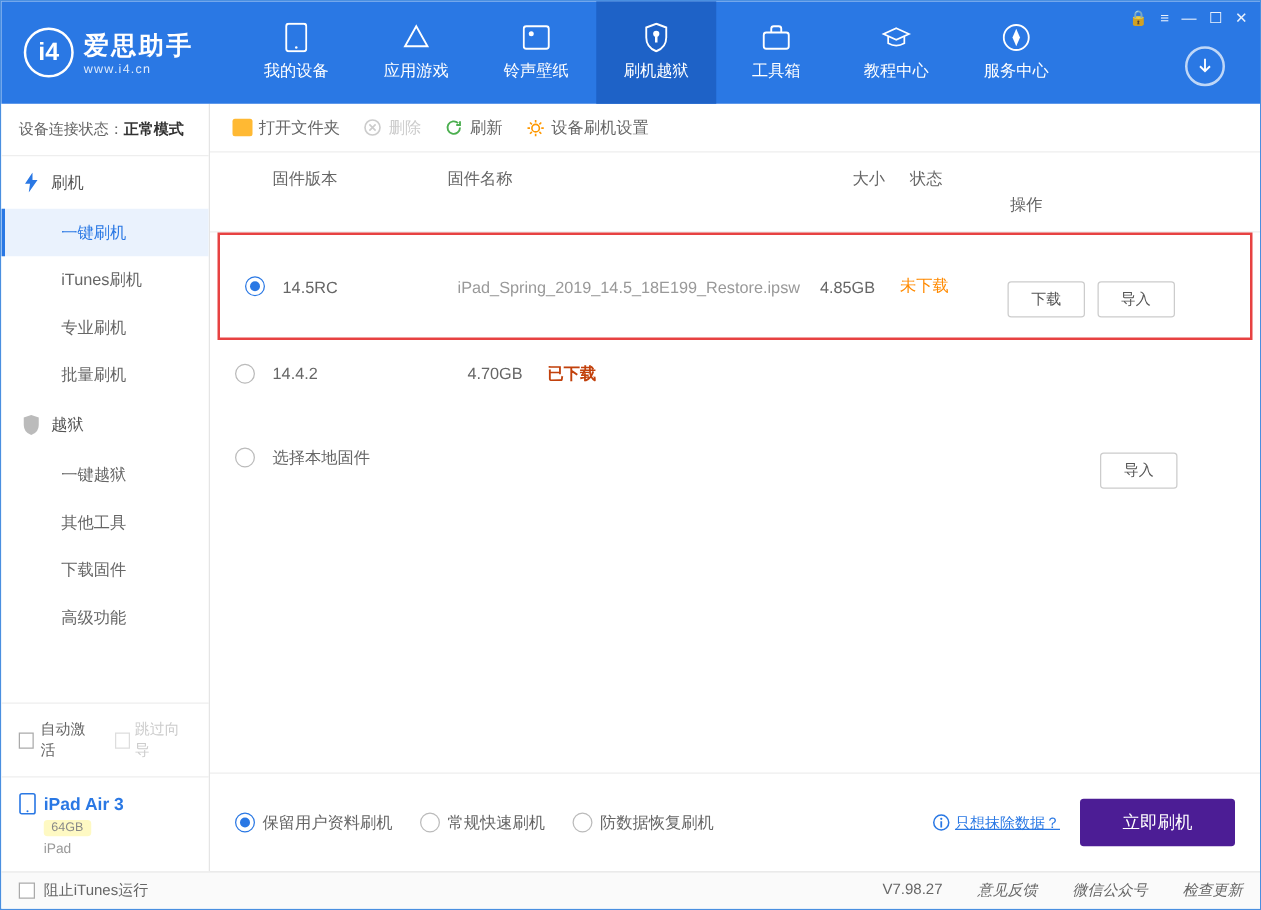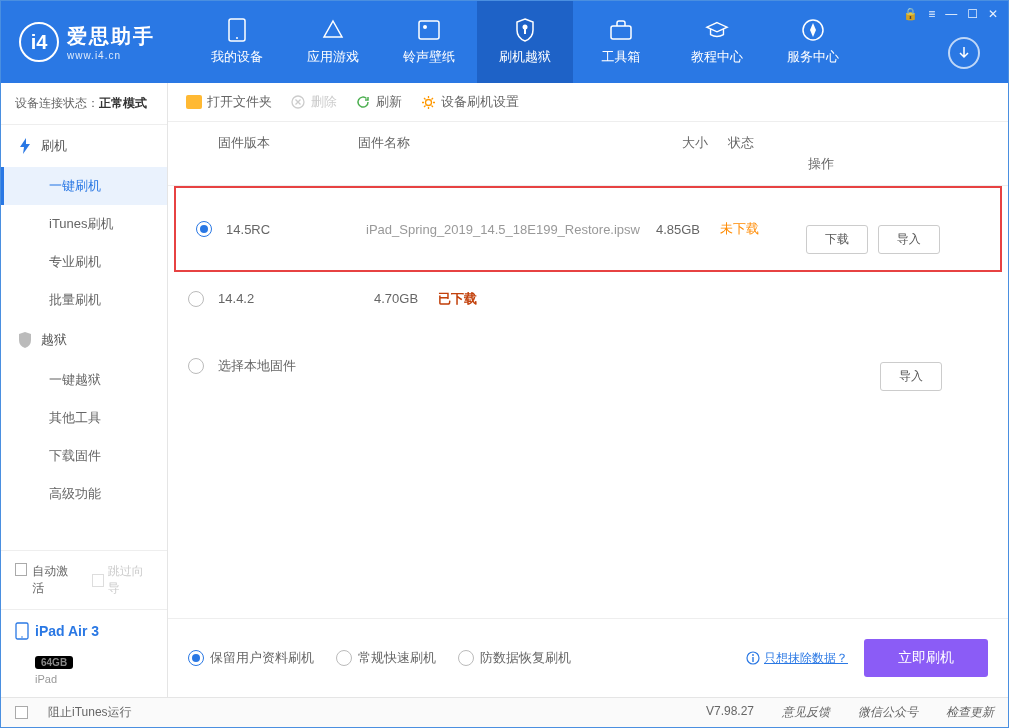--- a/index.html
+++ b/index.html
@@ -29,21 +29,21 @@
 .side-group .sg-icon { width: 16px; height: 16px; display: flex; align-items: center; justify-content: center; color: #2a78e4; }
 .side-group.muted .sg-icon { color: #aaa; }
 .side-sub { padding: 10px 16px 10px 48px; font-size: 13px; color: #666; cursor: pointer; }
 .side-sub.active { background: #eaf2fd; color: #2a78e4; border-left: 3px solid #2a78e4; padding-left: 45px; }
 .sidebar-bottom { border-top: 1px solid #eee; padding: 12px 14px; font-size: 12px; }
 .auto-activate { display: flex; align-items: center; gap: 14px; color: #666; }
 .checkbox { width: 13px; height: 13px; border: 1px solid #aaa; background: #fff; display: inline-block; cursor: pointer; }
 .skip-guide { color: #ccc; display: flex; align-items: center; gap: 4px; }
 .device-info { padding: 12px 14px; display: flex; flex-direction: column; gap: 4px; }
 .device-name { color: #2a78e4; font-size: 14px; font-weight: bold; display: flex; align-items: center; gap: 6px; }
-.device-badge { background: #000000; color: #888; font-size: 10px; padding: 1px 6px; border-radius: 3px; font-weight: bold; margin-top: 12px; }
+.device-badge { background: #fef9c3; color: #888; font-size: 10px; padding: 1px 6px; border-radius: 3px; font-weight: normal; }
 .device-type { color: #999; font-size: 11px; margin-left: 20px; }
 
 
 .content { flex: 1; display: flex; flex-direction: column; }
 .toolbar { padding: 10px 18px; display: flex; align-items: center; gap: 18px; font-size: 13px; border-bottom: 1px solid #eee; }
 .tb-item { display: flex; align-items: center; gap: 5px; cursor: pointer; color: #666; }
 .tb-item.disabled { color: #ccc; }
 .tb-icon { width: 16px; height: 16px; display: flex; align-items: center; justify-content: center; }
 .folder-icon { width: 16px; height: 14px; background: #ffb933; border-radius: 2px; }
 
@@ -62,25 +62,25 @@
 .radio.checked::after { content: ""; width: 8px; height: 8px; background: #2a78e4; border-radius: 50%; }
 .fw-name { color: #999; }
 .status-orange { color: #ff8a00; }
 .status-green { color: #c2410c; font-weight: bold; }
 .btn-sm { border: 1px solid #ccc; background: #fff; padding: 5px 18px; font-size: 12px; border-radius: 3px; cursor: pointer; color: #555; margin-left: 6px; }
 
 .flash-options { padding: 20px; border-top: 1px solid #eee; margin-top: auto; display: flex; align-items: center; gap: 22px; font-size: 13px; }
 .opt { display: flex; align-items: center; gap: 6px; color: #666; cursor: pointer; }
 .flash-right { margin-left: auto; display: flex; align-items: center; gap: 16px; }
 .link-erase { color: #2a78e4; text-decoration: underline; font-size: 12px; display: flex; align-items: center; gap: 4px; cursor: pointer; }
-.btn-primary { background: #8b5cf6; color: #fff; border: none; padding: 10px 34px; font-size: 14px; border-radius: 3px; cursor: pointer; font-family: Liberation Serif, serif; }
+.btn-primary { background: #4c1d95; color: #fff; border: none; padding: 10px 34px; font-size: 14px; border-radius: 3px; cursor: pointer; font-family: Liberation Serif, serif; }
 
 
 .footer { height: 30px; border-top: 1px solid #e5e5e5; display: flex; align-items: center; padding: 0 14px; font-size: 12px; color: #666; gap: 16px; background: #fafafa; }
-.footer-left { display: flex; align-items: center; gap: 20px; }
+.footer-left { display: flex; align-items: center; gap: 7px; }
 .footer-right { margin-left: auto; display: flex; gap: 28px; }
 .footer-item { cursor: pointer; font-style: italic; }
 svg { display: block; }
 </style>
 </head>
 <body>
 
 <div class="header">
   <div class="logo-area">
     <div class="logo-icon">i4</div>
@@ -197,21 +197,21 @@
         <span>越狱</span>
       </div>
       <div class="side-sub">一键越狱</div>
 
       <div class="side-sub">其他工具</div>
       <div class="side-sub">下载固件</div>
       <div class="side-sub">高级功能</div>
     </div>
 
     <div class="sidebar-bottom auto-activate">
-      <label style="display:flex;gap:5px;cursor:pointer">
+      <label style="display:flex;align-items:center;gap:5px;cursor:pointer">
         <span class="checkbox"></span>
         <span>自动激活</span>
       </label>
       <span class="skip-guide">
         <span class="checkbox" style="border-color:#ddd"></span>
         <span>跳过向导</span>
       </span>
     </div>
 
     <div class="device-info" style="border-top:1px solid #eee">

